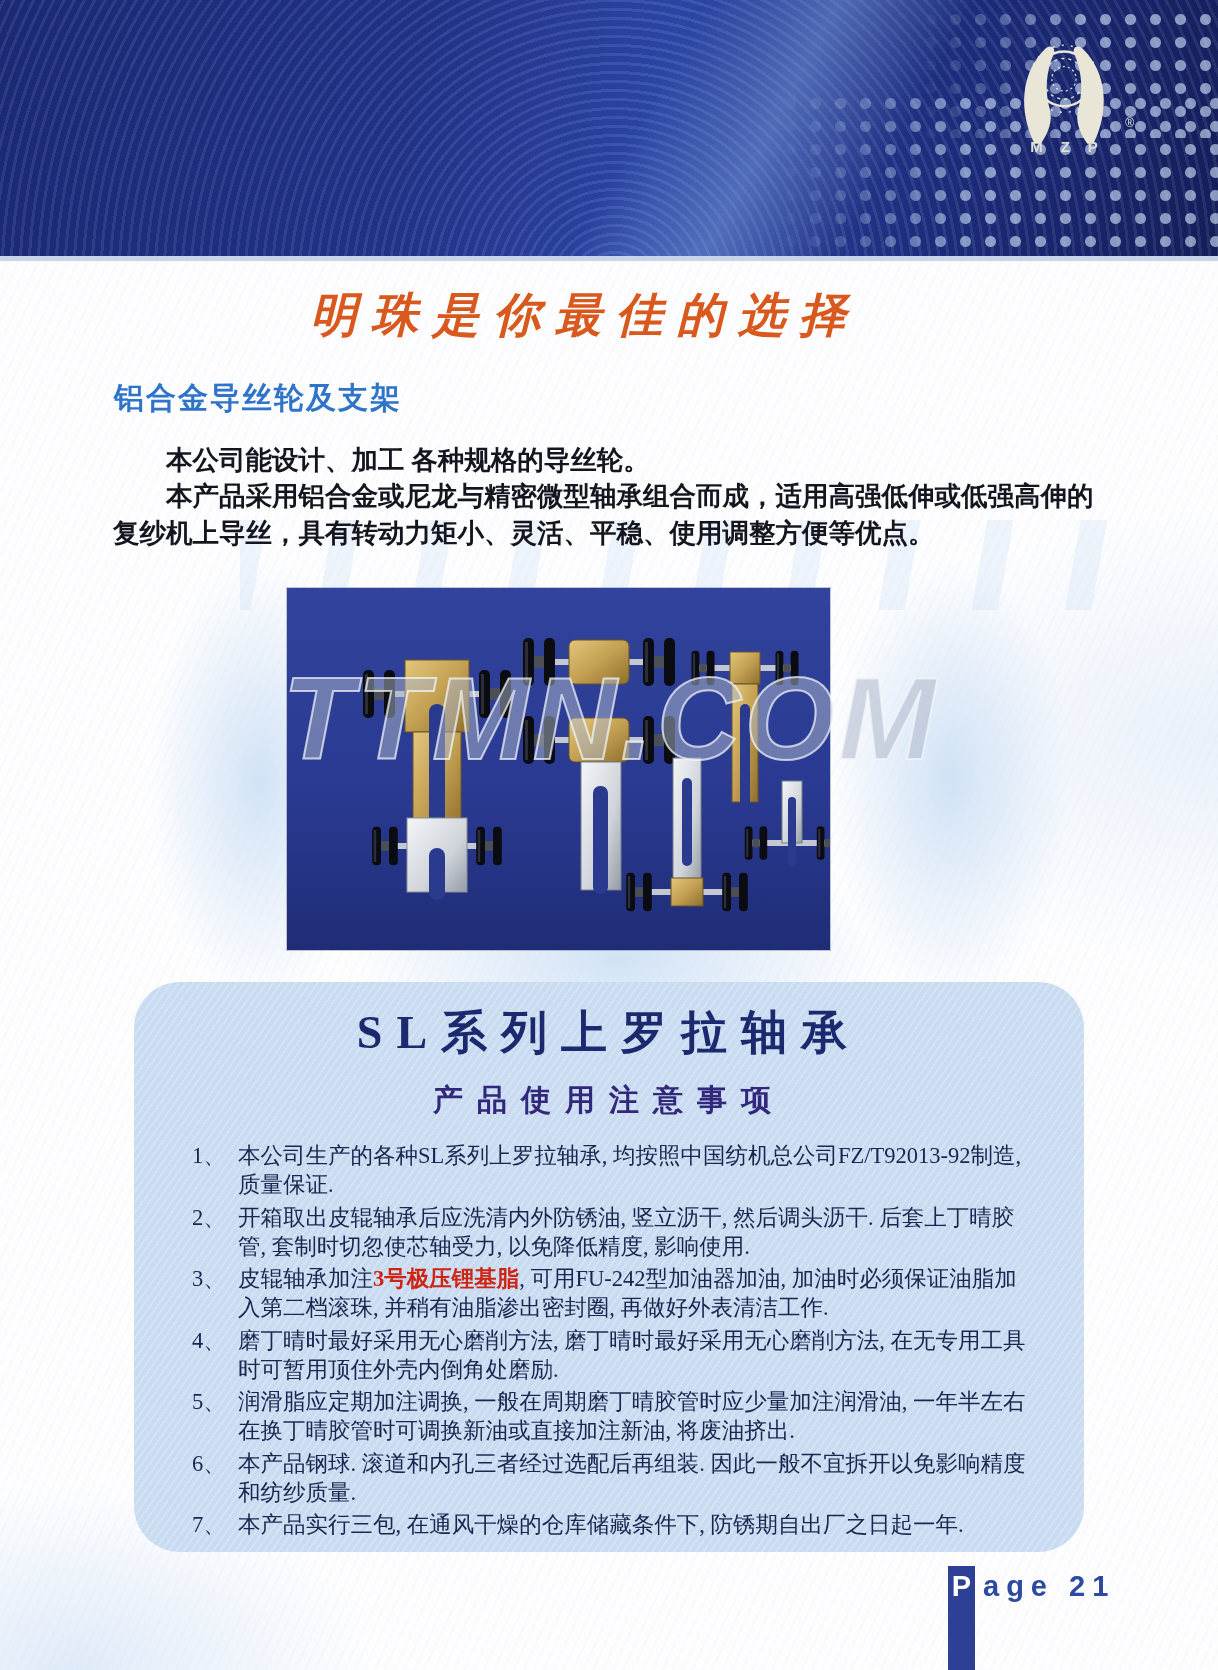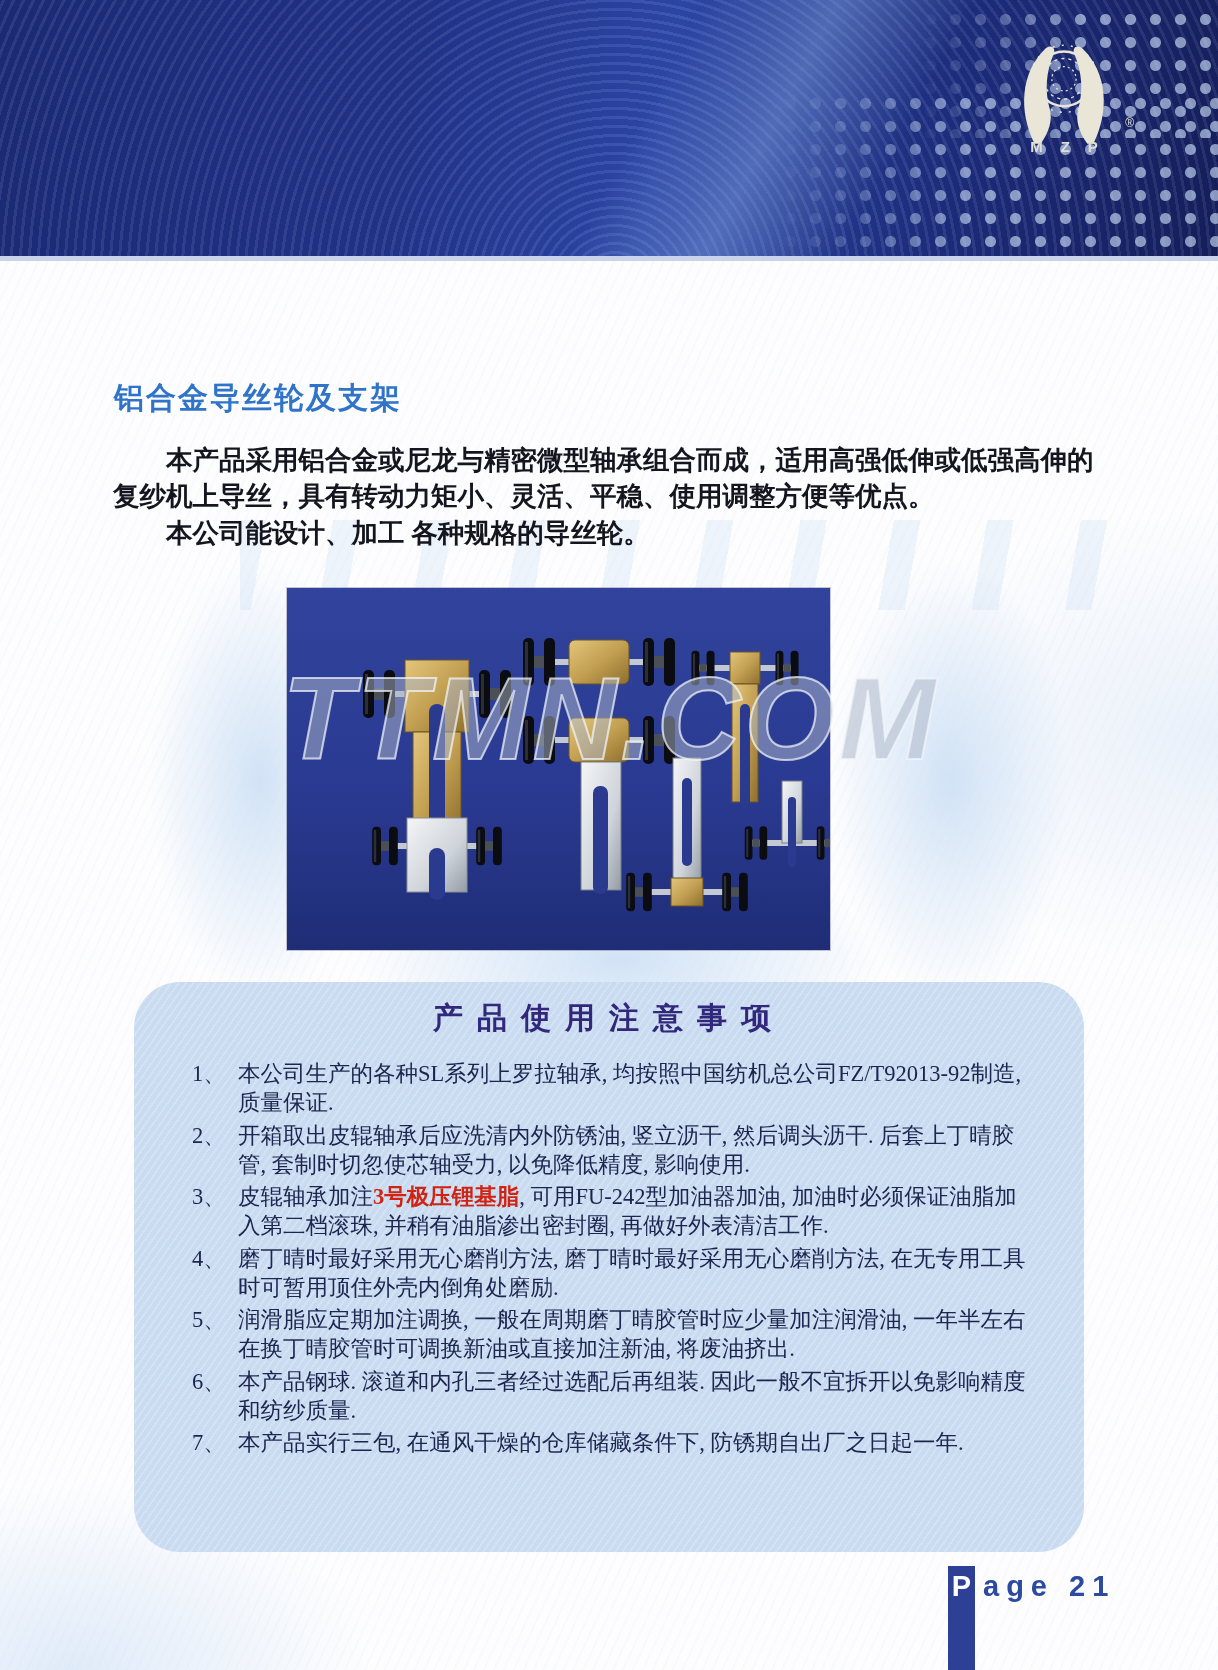--- a/index.html
+++ b/index.html
@@ -168,24 +168,25 @@
       <circle cx="65" cy="56" r="12" fill="none" stroke="#e9e6d8" stroke-width="1.2" stroke-dasharray="2 3"></circle>
       <circle cx="65" cy="56" r="33" fill="none" stroke="#e9e6d8" stroke-width="1.4" stroke-dasharray="2 7"></circle>
       <path d="M36,120 C20,88 22,50 47,26 C52,22 57,25 55,31 C47,50 46,68 51,86 C54,97 50,109 42,120 Z" fill="#e9e6d8"></path>
       <path d="M94,120 C110,88 108,50 83,26 C78,22 73,25 75,31 C83,50 84,68 79,86 C76,97 80,109 88,120 Z" fill="#e9e6d8"></path>
       <path d="M42,122 L88,122 L84,131 L46,131 Z" fill="#e9e6d8" opacity="0"></path>
     </svg>
     <span class="mzp-letters">MZP</span>
     <span class="mzp-reg">®</span>
   </div>
 
+  <div class="main-title">明珠是你最佳的选择</div>
   <div class="section-heading">铝合金导丝轮及支架</div>
   <div class="intro">
+    <p>本公司能设计、加工 各种规格的导丝轮。</p>
     <p>本产品采用铝合金或尼龙与精密微型轴承组合而成，适用高强低伸或低强高伸的复纱机上导丝，具有转动力矩小、灵活、平稳、使用调整方便等优点。</p>
-    <p>本公司能设计、加工 各种规格的导丝轮。</p>
   </div>
 
   <div class="photo">
     <svg width="543" height="362" viewBox="0 0 543 362" aria-hidden="true">
       <defs>
         <linearGradient id="gg" x1="0" y1="0" x2="1" y2="1">
           <stop offset="0" stop-color="#e3c67c"></stop>
             <stop offset=".5" stop-color="#c3a052"></stop>
             <stop offset="1" stop-color="#8f6f2e"></stop>
         </linearGradient>
@@ -289,20 +290,21 @@
             <use href="#pul"></use>
           </g>
         <rect x="-10" y="-62" width="20" height="62" fill="url(#sg)" stroke="#777e88"></rect>
         <rect x="-4" y="-46" width="8" height="70" rx="4" fill="#2a3a8e"></rect>
       </g>
     </svg>
   </div>
   <div class="wm1">TTMN.COM</div>
 
   <div class="panel">
+    <div class="panel-title">SL系列上罗拉轴承</div>
     <div class="panel-subtitle">产品使用注意事项</div>
     <ul class="notice-list">
       <li class="notice-item">
         <span class="notice-num">1、</span>
         <span class="notice-text"><span>本公司生产的各种SL系列上罗拉轴承, 均按照中国纺机总公司FZ/T92013-92制造, 质量保证.</span><span class="red-text"></span><span></span></span>
       </li>
       <li class="notice-item">
         <span class="notice-num">2、</span>
         <span class="notice-text"><span>开箱取出皮辊轴承后应洗清内外防锈油, 竖立沥干, 然后调头沥干. 后套上丁晴胶管, 套制时切忽使芯轴受力, 以免降低精度, 影响使用.</span><span class="red-text"></span><span></span></span>
       </li>

